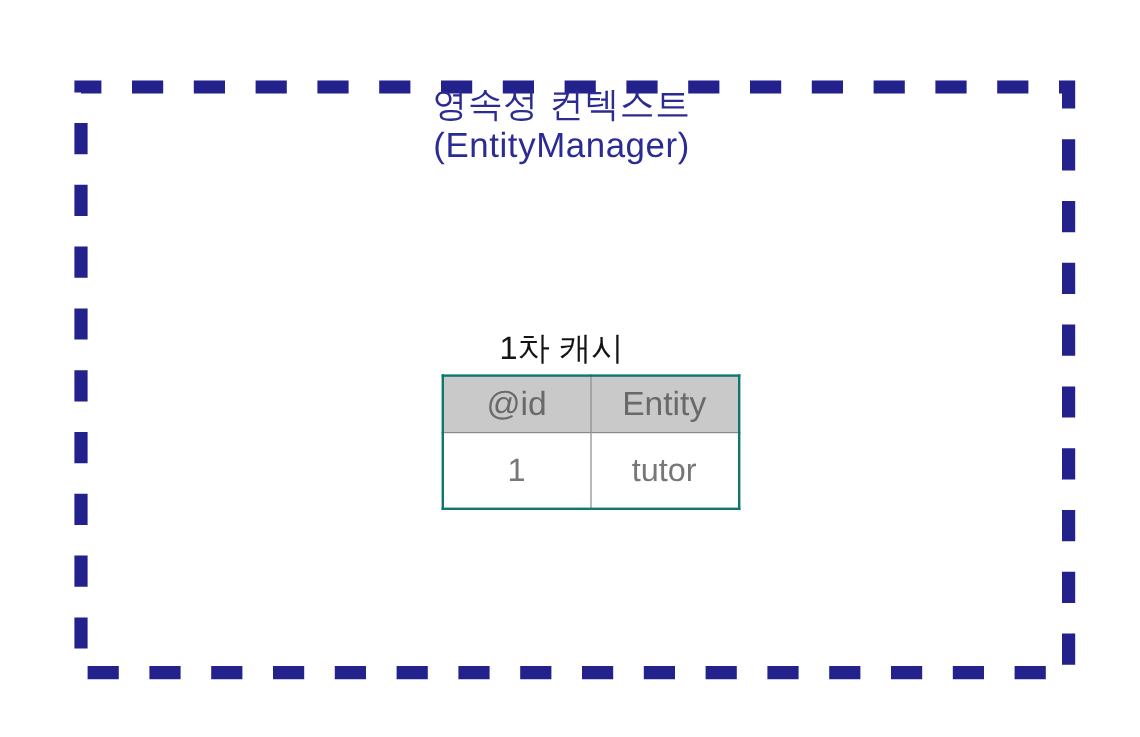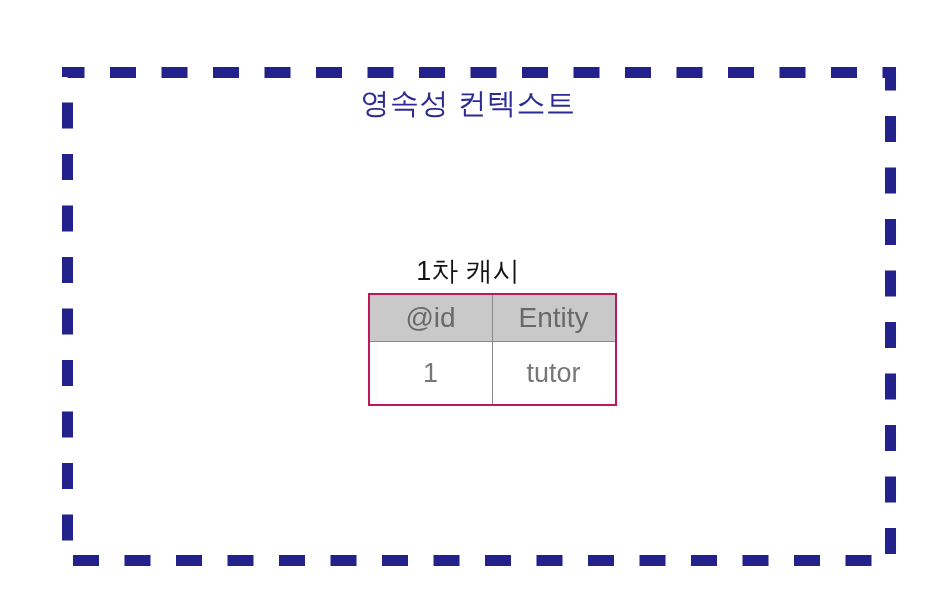--- a/index.html
+++ b/index.html
@@ -26,40 +26,40 @@
     position: absolute;
     left: 62px;
     top: 67px;
     width: 812px;
     height: 499px;
     display: flex;
     flex-direction: column;
     align-items: center;
   }
   .pc-title {
-    margin-top: 19px;
+    margin-top: 4px;
     text-align: center;
     color: #2b2b94;
     font-size: 29px;
     line-height: 34px;
     font-weight: 500;
     letter-spacing: 0.5px;
   }
   .cache-label {
     margin-top: 136px;
     color: #141414;
     font-size: 27px;
     line-height: 30px;
     font-weight: 400;
   }
   .cache-table {
     margin-top: 7px;
     border-collapse: collapse;
     table-layout: fixed;
-    border: 2px solid #be185d;
+    border: 2px solid #0f766e;
     margin-left: 48px;
   }
   .cache-table th,
   .cache-table td {
     width: 122px;
     text-align: center;
     vertical-align: middle;
     border: 1px solid #8a8a8a;
     padding: 0;
   }
@@ -84,20 +84,21 @@
 <div class="stage">
 
   <svg class="frame-svg" viewBox="0 0 950 614">
     <rect x="67.5" y="72.5" width="823" height="488" fill="none" stroke-width="11" stroke-dasharray="26 25.5" stroke-dashoffset="9" stroke-linecap="butt" stroke="#23218c"></rect>
   </svg>
 
   <div class="content">
 
     <div class="pc-title">
       <div>영속성 컨텍스트</div>
+      <div>(EntityManager)</div>
     </div>
 
     <div class="cache-label">1차 캐시</div>
 
     <table class="cache-table">
       <thead>
         <tr>
           <th>@id</th>
           <th>Entity</th>
         </tr>

